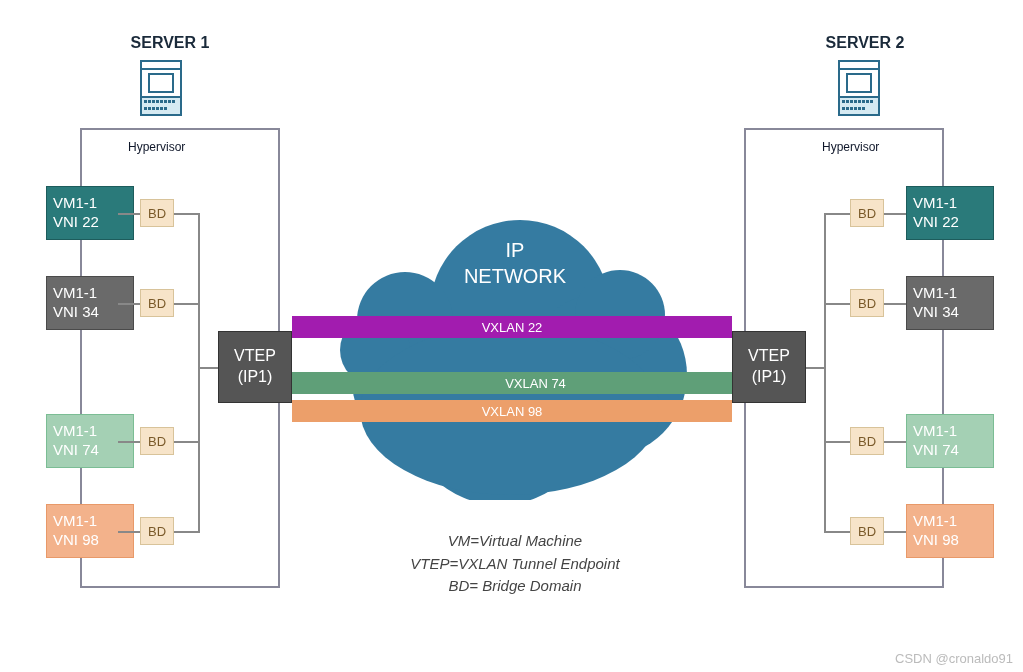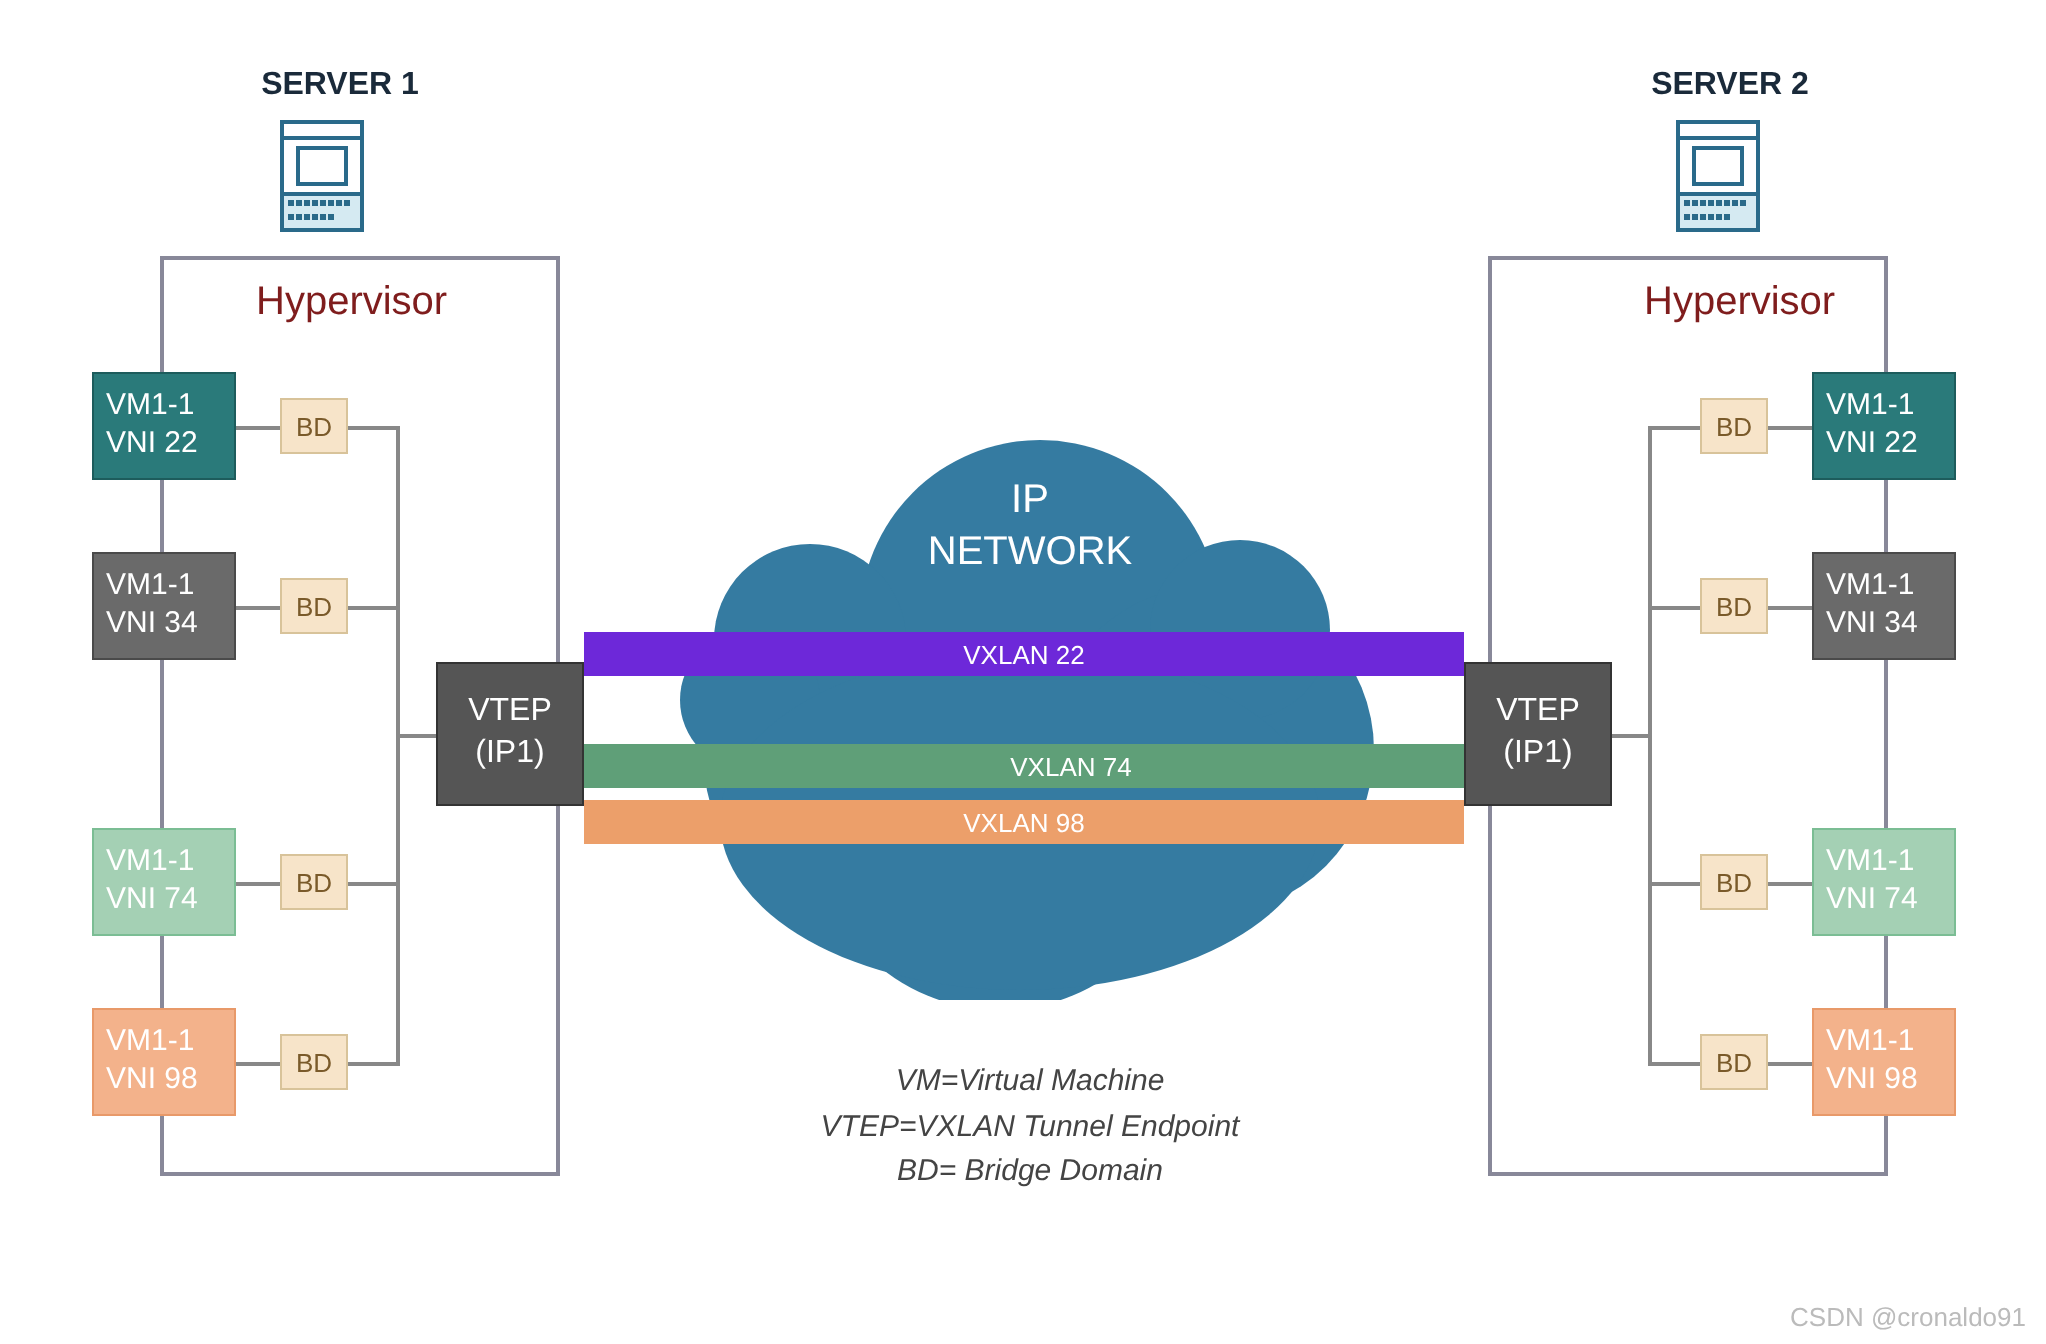--- a/index.html
+++ b/index.html
@@ -46,31 +46,31 @@
   .server-icon .bot {
     width: 100%; height: 20px;
     border: 2px solid #2a6a8a;
     background: #d5eaf2;
     display:flex; flex-wrap:wrap; padding:2px; gap:1px;
   }
   .server-icon .bot span{ width:3px; height:3px; background:#2a6a8a; }
 
   .hypervisor-label {
     position: absolute;
-    font-size: 20px;
-    color: #7f1d1d;
+    font-size: 12px;
+    color: #0f172a;
   }
   .server-box {
     position: absolute;
     border: 2px solid #889;
     background: transparent;
   }
   .vm-box {
     position: absolute;
-    width: 72px;
+    width: 88px;
     height: 54px;
     color: #fff;
     font-size: 15px;
     line-height: 1.25;
     display: flex;
     flex-direction: column;
     align-items: flex-start;
     justify-content: center;
     padding-left: 6px;
   }
@@ -119,21 +119,21 @@
     text-align: center;
     line-height: 1.3;
   }
   .tunnel {
     position: absolute;
     height: 22px;
     color: #fff;
     font-size: 13px;
     display:flex; align-items:center; justify-content:center;
   }
-  .t-teal   { background: #6d28d9; }
+  .t-teal   { background: #a21caf; }
   .t-gray   { background: #3a3a3a; }
   .t-green  { background: #5f9f78; padding-left: 47px; }
   .t-orange { background: #ec9f6a; }
 
   .legend {
     position: absolute;
     color: #444;
     font-size: 15px;
     line-height: 1.5;
     text-align: center;

